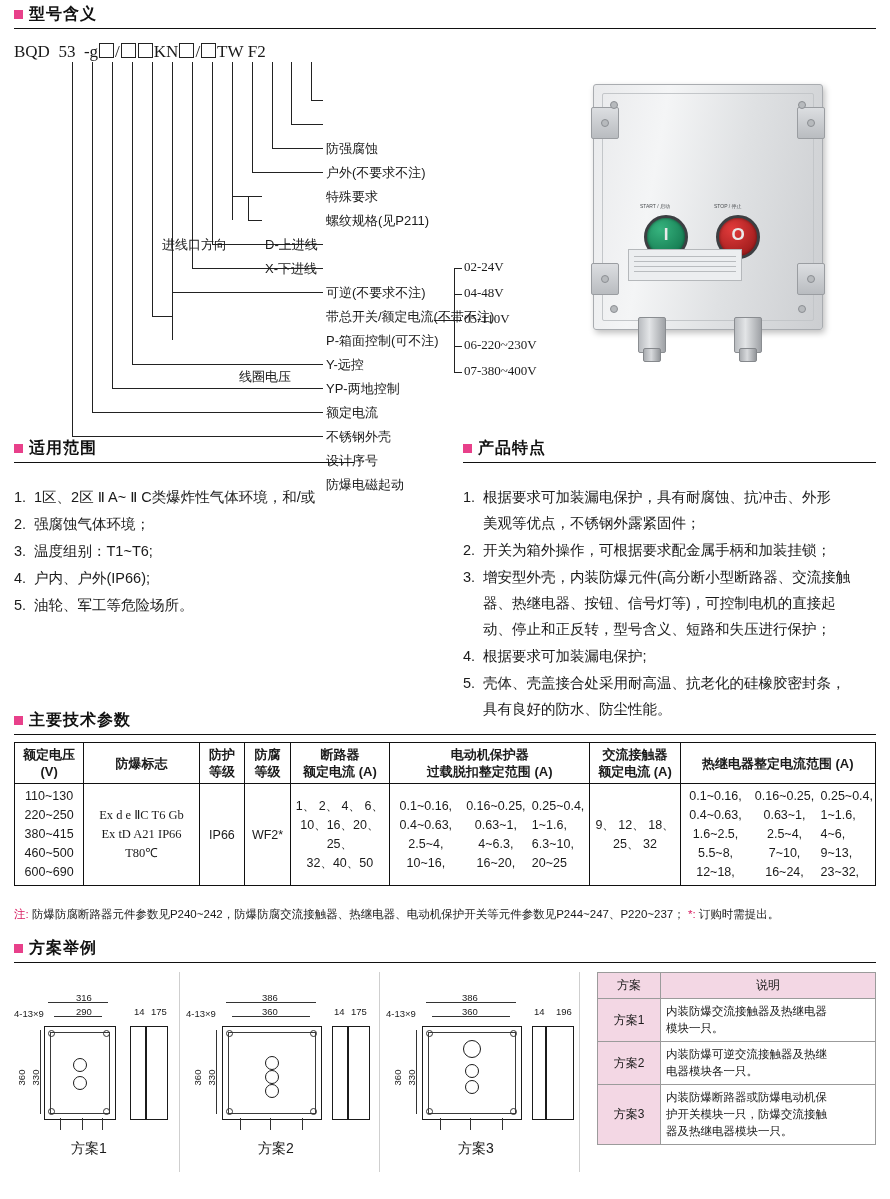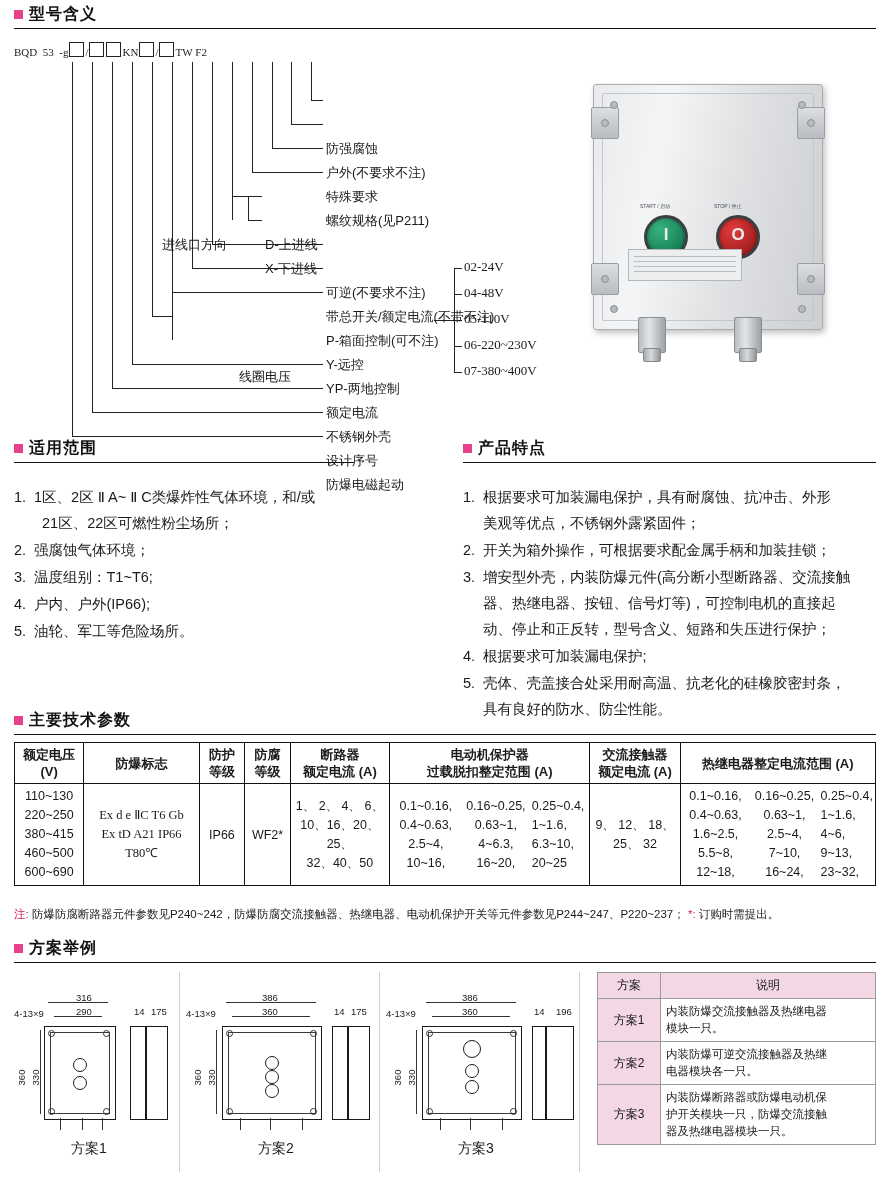--- a/index.html
+++ b/index.html
@@ -27,21 +27,21 @@
   .sec-head span.t{letter-spacing:1px;}
 
   
   #sec1{position:absolute;left:14px;top:4px;width:862px;}
 
   
   #model{position:absolute;left:14px;top:38px;width:560px;height:380px;font-size:14px;}
   #model .code{
     position:absolute;left:0;top:4px;
     font-family:"Liberation Serif","DejaVu Serif",serif;
-    font-size:11px;letter-spacing:0px;white-space:nowrap;
+    font-size:17px;letter-spacing:0px;white-space:nowrap;
   }
   #model .code i{font-style:normal;display:inline-block;}
   .box{
     display:inline-block;width:13px;height:13px;border:1px solid #222;
     vertical-align:-1px;margin:0 1px;
   }
   .vl{position:absolute;border-left:1px solid #222;}
   .hl{position:absolute;border-top:1px solid #222;}
   .lab{
     position:absolute;font-size:13px;white-space:nowrap;
@@ -303,21 +303,20 @@
   <div>
     <div class="sec-head" id="sec2">
       <i class="sq"></i>
       <span class="t">适用范围</span>
     </div>
     <ul class="ol" style="position:absolute;left:14px;top:472px;width:350px;">
       <li>
         <span class="num">1.</span>
         <span class="txt">
           <div>1区、2区 Ⅱ A~ Ⅱ C类爆炸性气体环境，和/或</div>
-          <div style="margin-left:8px">21区、22区可燃性粉尘场所；</div>
         </span>
       </li>
       <li>
         <span class="num">2.</span>
         <span class="txt">强腐蚀气体环境；</span>
       </li>
       <li>
         <span class="num">3.</span>
         <span class="txt">温度组别：T1~T6;</span>
       </li>

